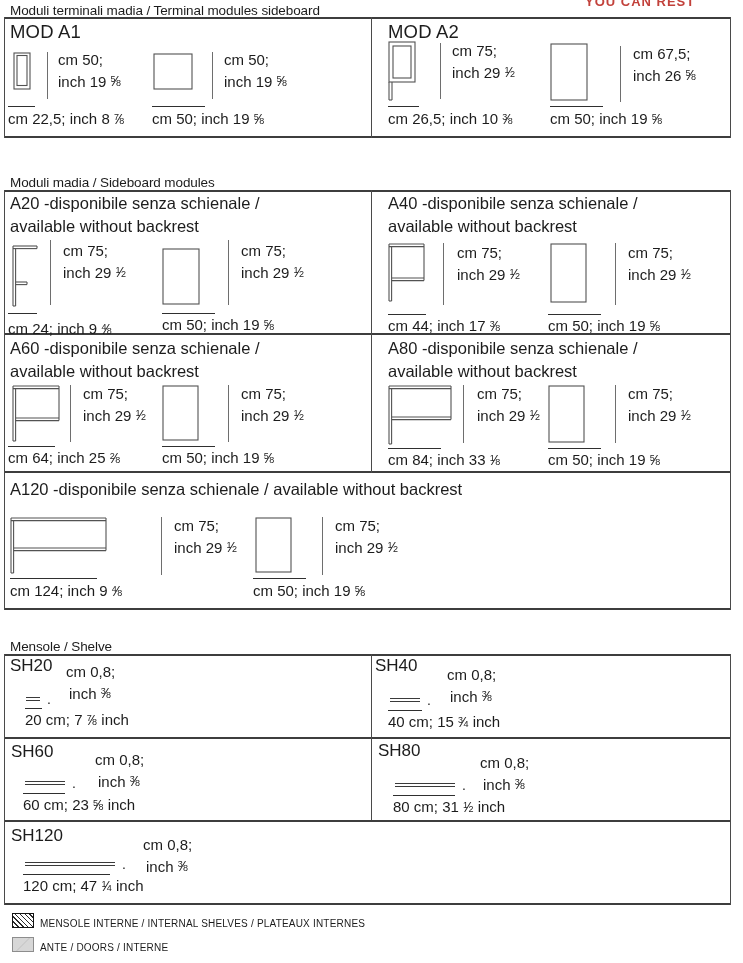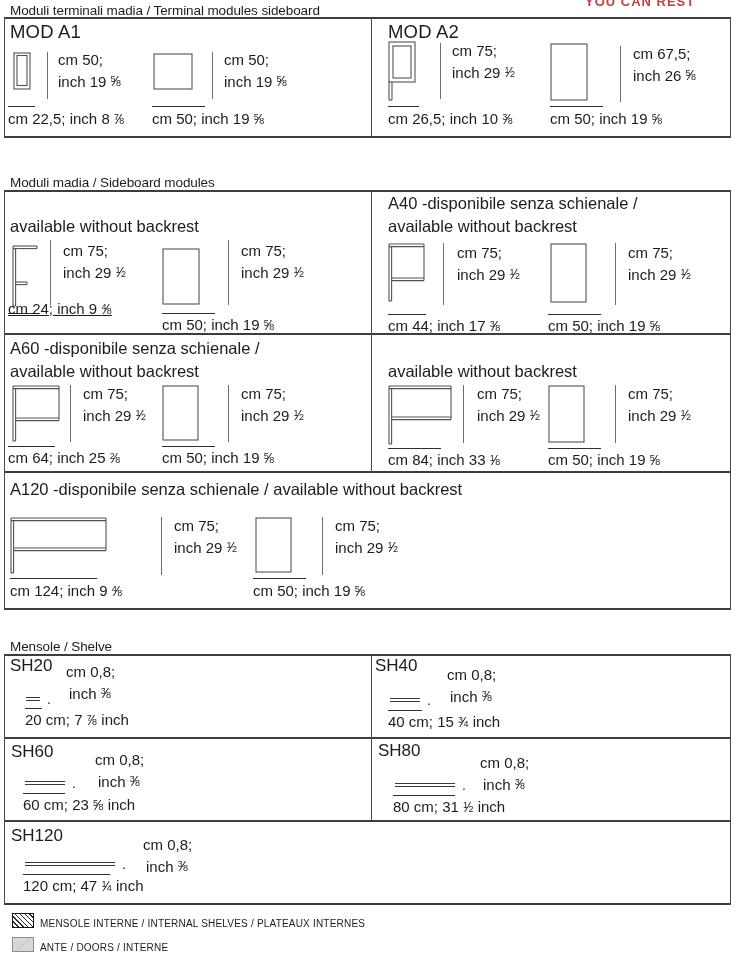--- a/index.html
+++ b/index.html
@@ -102,20 +102,21 @@
     <div>cm 67,5;</div>
     <div>inch 26 <span class="fr"><span class="fn">5</span><span class="fs">⁄</span><span class="fd">8</span></span></div>
   </div>
   <div class="dimline" style="left:388px;top:106px;width:31px;"></div>
   <div class="dim" style="left:388px;top:110px;">cm 26,5; inch 10 <span class="fr"><span class="fn">3</span><span class="fs">⁄</span><span class="fd">8</span></span></div>
   <div class="dimline" style="left:550px;top:106px;width:53px;"></div>
   <div class="dim" style="left:550px;top:110px;">cm 50; inch 19 <span class="fr"><span class="fn">5</span><span class="fs">⁄</span><span class="fd">8</span></span></div>
 
   <div class="headline" style="left:10px;top:175px;">Moduli madia / Sideboard modules</div>
 
+  <div class="subtitle" style="left:10px;top:194px;">A20 -disponibile senza schienale /</div>
   <div class="subtitle" style="left:10px;top:217px;">available without backrest</div>
   <svg class="draw" style="left:12px;top:245px;" width="26" height="62">
     <line x1="1" y1="1" x2="25" y2="1"></line>
       <line x1="1" y1="3.6" x2="25" y2="3.6"></line>
     <line x1="25" y1="1" x2="25" y2="3.6"></line>
     <line x1="1" y1="1" x2="1" y2="61"></line>
       <line x1="3.6" y1="3.6" x2="3.6" y2="61"></line>
     <line x1="1" y1="61" x2="3.6" y2="61"></line>
     <line x1="3.6" y1="37" x2="15" y2="37"></line>
       <line x1="3.6" y1="39.6" x2="15" y2="39.6"></line>
@@ -128,21 +129,21 @@
   </div>
   <svg class="draw" style="left:162px;top:248px;" width="38" height="57">
     <rect x="1" y="1" width="36" height="55"></rect>
   </svg>
   <div class="vline" style="left:228px;top:240px;height:65px;"></div>
   <div class="meas" style="left:241px;top:241px;">
     <div>cm 75;</div>
     <div>inch 29 <span class="fr"><span class="fn">1</span><span class="fs">⁄</span><span class="fd">2</span></span></div>
   </div>
   <div class="dimline" style="left:8px;top:313px;width:29px;"></div>
-  <div class="dim" style="left:8px;top:300px;text-decoration:underline;">cm 24; inch 9 <span class="fr"><span class="fn">4</span><span class="fs">⁄</span><span class="fd">8</span></span></div>
+  <div class="dim" style="left:8px;top:320px;">cm 24; inch 9 <span class="fr"><span class="fn">4</span><span class="fs">⁄</span><span class="fd">8</span></span></div>
   <div class="dimline" style="left:162px;top:313px;width:53px;"></div>
   <div class="dim" style="left:162px;top:316px;">cm 50; inch 19 <span class="fr"><span class="fn">5</span><span class="fs">⁄</span><span class="fd">8</span></span></div>
 
   <div class="subtitle" style="left:388px;top:194px;">A40 -disponibile senza schienale /</div>
   <div class="subtitle" style="left:388px;top:217px;">available without backrest</div>
   <svg class="draw" style="left:388px;top:243px;" width="37" height="59">
     <line x1="1" y1="1" x2="36" y2="1"></line>
       <line x1="1" y1="3.6" x2="36" y2="3.6"></line>
     <line x1="36" y1="1" x2="36" y2="37.6"></line>
     <line x1="3.6" y1="35" x2="36" y2="35"></line>
@@ -192,20 +193,21 @@
   <div class="vline" style="left:228px;top:385px;height:57px;"></div>
   <div class="meas" style="left:241px;top:384px;">
     <div>cm 75;</div>
     <div>inch 29 <span class="fr"><span class="fn">1</span><span class="fs">⁄</span><span class="fd">2</span></span></div>
   </div>
   <div class="dimline" style="left:8px;top:446px;width:47px;"></div>
   <div class="dim" style="left:8px;top:449px;">cm 64; inch 25 <span class="fr"><span class="fn">2</span><span class="fs">⁄</span><span class="fd">8</span></span></div>
   <div class="dimline" style="left:162px;top:446px;width:53px;"></div>
   <div class="dim" style="left:162px;top:449px;">cm 50; inch 19 <span class="fr"><span class="fn">5</span><span class="fs">⁄</span><span class="fd">8</span></span></div>
 
+  <div class="subtitle" style="left:388px;top:339px;">A80 -disponibile senza schienale /</div>
   <div class="subtitle" style="left:388px;top:362px;">available without backrest</div>
   <svg class="draw" style="left:388px;top:385px;" width="64" height="60">
     <line x1="1" y1="1" x2="63" y2="1"></line>
       <line x1="1" y1="3.6" x2="63" y2="3.6"></line>
     <line x1="63" y1="1" x2="63" y2="34.6"></line>
     <line x1="3.6" y1="32" x2="63" y2="32"></line>
       <line x1="3.6" y1="34.6" x2="63" y2="34.6"></line>
     <line x1="1" y1="1" x2="1" y2="59"></line>
       <line x1="3.6" y1="3.6" x2="3.6" y2="59"></line>
     <line x1="1" y1="59" x2="3.6" y2="59"></line>

